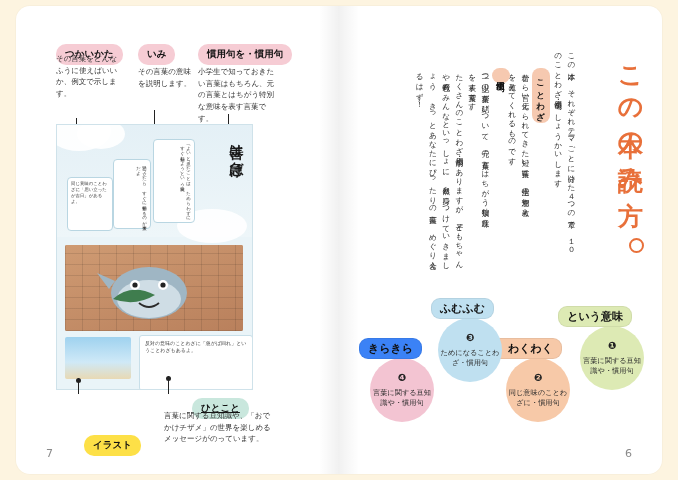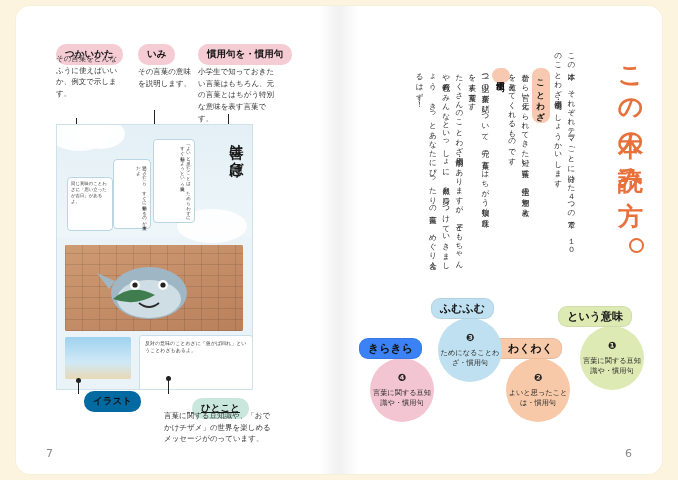--- a/index.html
+++ b/index.html
@@ -90,21 +90,21 @@
     position:absolute;
     background:#f5cfd6;
     color:#111;
     font-weight:bold;
     font-size:9.5px;
     padding:4px 9px;
     border-radius:10px;
     white-space:nowrap;
   }
   .tag.pink{background:#f6ccd4;}
-  .tag.blue{background:#0369a1;}
+  .tag.blue{background:#fde047;margin-top:44px;}
   .tag.mint{background:#c9e7dd;}
   .cap{
     position:absolute;
     font-size:7.5px;line-height:1.55;color:#333;
     width:74px;
   }
   .lead{position:absolute;border-left:1px solid #222;border-bottom:0;}
   .dot{position:absolute;width:5px;height:5px;border-radius:50%;background:#222;}
 
   
@@ -237,21 +237,21 @@
       <span>
         <span class="num">❶</span>
         <span>言葉に関する豆知識や・慣用句</span>
       </span>
     </div>
     <div class="circ-label" style="right:30px;top:300px;background:#ddeab4;">という意味</div>
 
     <div class="circle" style="right:92px;top:352px;width:64px;height:64px;background:#f7c9a8;">
       <span>
         <span class="num">❷</span>
-        <span>よいと思ったことは・慣用句</span>
+        <span>同じ意味のことわざに・慣用句</span>
       </span>
     </div>
     <div class="circ-label" style="right:100px;top:332px;background:#f7c9a8;padding-left:44px;">わくわく</div>
 
     <div class="circle" style="right:160px;top:312px;width:64px;height:64px;background:#bfe0f0;">
       <span>
         <span class="num">❸</span>
         <span>ためになることわざ・慣用句</span>
       </span>
     </div>

